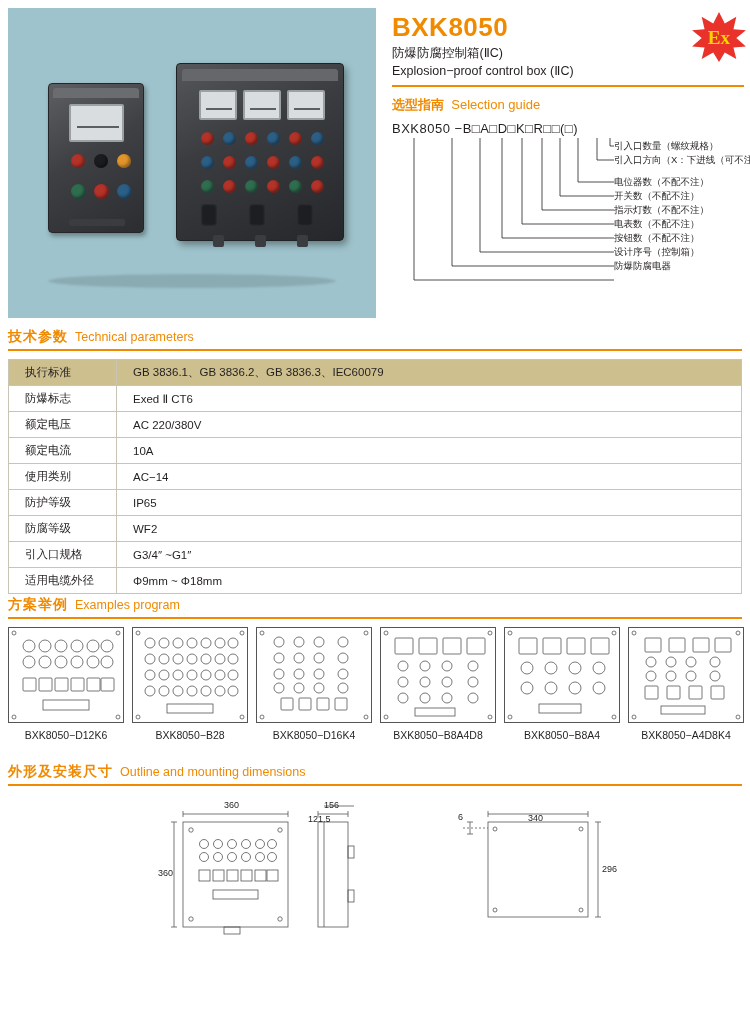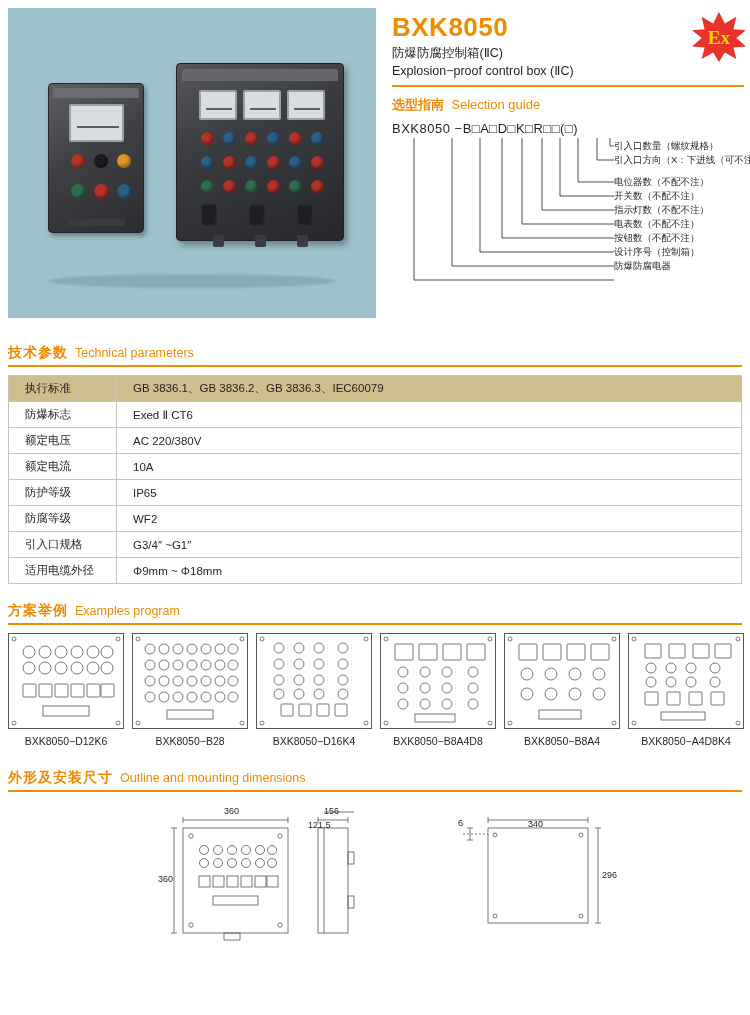--- a/index.html
+++ b/index.html
@@ -229,21 +229,21 @@
         <div class="lbl" style="top:66px">指示灯数（不配不注）</div>
         <div class="lbl" style="top:80px">电表数（不配不注）</div>
         <div class="lbl" style="top:94px">按钮数（不配不注）</div>
         <div class="lbl" style="top:108px">设计序号（控制箱）</div>
         <div class="lbl" style="top:122px">防爆防腐电器</div>
       </div>
 
     </div>
   </div>
 
-  <div class="sec" style="margin-top:16px">
+  <div class="sec" style="">
     <div class="sec-head">
       <span class="cn">技术参数</span>
       <span class="en">Technical parameters</span>
     </div>
     <div class="sec-rule"></div>
 
     <table class="tech">
       <tbody>
         <tr class="hl">
           <td class="k">执行标准</td>
@@ -255,40 +255,44 @@
         </tr>
         <tr>
           <td class="k">额定电压</td>
           <td>AC 220/380V</td>
         </tr>
         <tr>
           <td class="k">额定电流</td>
           <td>10A</td>
         </tr>
         <tr>
+          <td class="k">使用类别</td>
+          <td>AC−14</td>
+        </tr>
+        <tr>
           <td class="k">防护等级</td>
           <td>IP65</td>
         </tr>
         <tr>
           <td class="k">防腐等级</td>
           <td>WF2</td>
         </tr>
         <tr>
           <td class="k">引入口规格</td>
           <td>G3/4″ ~G1″</td>
         </tr>
         <tr>
           <td class="k">适用电缆外径</td>
           <td>Φ9mm ~ Φ18mm</td>
         </tr>
       </tbody>
     </table>
   </div>
 
-  <div class="sec" style="margin-top:18px">
+  <div class="sec" style="margin-top:2px">
     <div class="sec-head">
       <span class="cn">方案举例</span>
       <span class="en">Examples program</span>
     </div>
     <div class="sec-rule"></div>
 
     <div class="examples">
 
       <div class="ex-item">
         <div class="ex-box">

